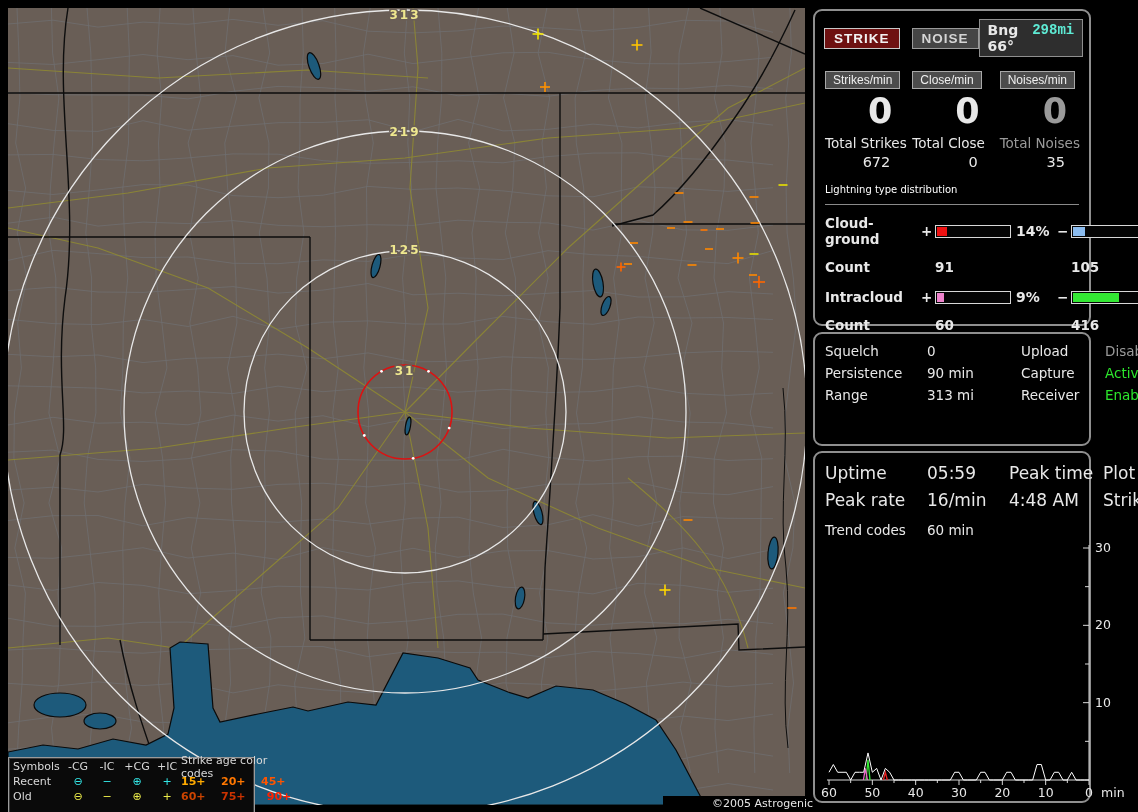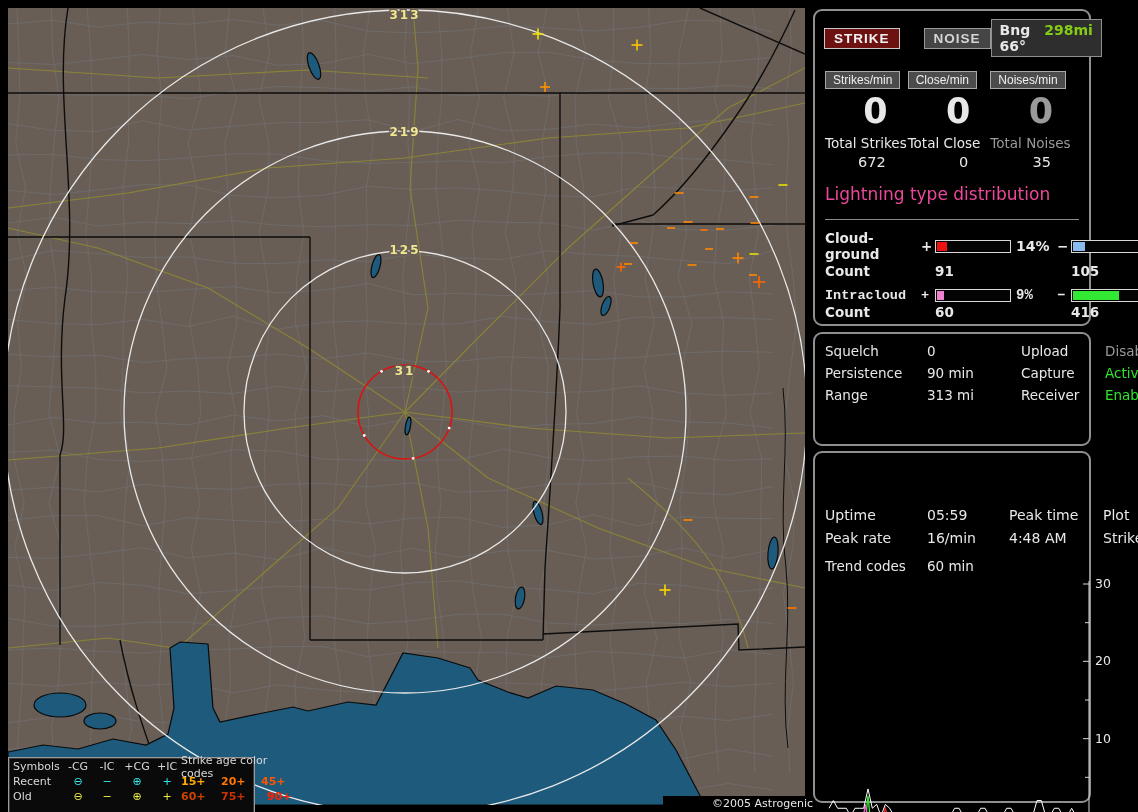--- a/index.html
+++ b/index.html
@@ -25,52 +25,52 @@
   
   .panel{position:absolute;left:813px;width:278px;background:#000;border:2px solid #8f8f8f;
          border-radius:9px;box-sizing:border-box;}
   #panel-counters{top:9px;height:317px;}
   #panel-status{top:332px;height:114px;}
   #panel-session{top:451px;height:352px;}
 
   .toprow{display:flex;align-items:center;padding:8px 9px 0 9px;}
   .btn{font-weight:bold;font-size:13.5px;padding:2px 9px;cursor:default;}
   .btn-strike{background:#6e1111;color:#f2f2f2;border:1px solid #c8c8c8;letter-spacing:1px;}
-  .btn-noise{background:#454545;color:#d5d5d5;border:1px solid #9a9a9a;margin-left:24px;letter-spacing:1px;}
+  .btn-noise{background:#454545;color:#d5d5d5;border:1px solid #9a9a9a;margin-left:12px;letter-spacing:1px;}
   .bng-box{margin-left:auto;background:#2e2e2e;border:1px solid #8f8f8f;display:flex;gap:14px;
            padding:2px 8px;font-weight:bold;font-size:14px;}
-  .bng-dist{color:#84cc16;}
-
-  .rate-grid{display:grid;grid-template-columns:1fr 1fr 1fr;padding:14px 16px 0 10px;}
+  .bng-dist{color:#5eead4;font-family:Liberation Mono, monospace;}
+
+  .rate-grid{display:grid;grid-template-columns:1fr 1fr 1fr;padding:14px 2px 0 10px;}
   .rate-col{display:flex;flex-direction:column;}
   .rate-btn{align-self:flex-start;background:#4c4c4c;color:#efefef;border:1px solid #a8a8a8;
             font-size:12px;padding:1px 7px;}
   .rate-val{font-size:35px;font-weight:bold;text-align:right;padding-right:20px;line-height:1.15;margin-top:2px;}
   .tot-label{font-size:13.5px;margin-top:4px;}
   .tot-val{font-size:14.5px;text-align:right;padding-right:22px;margin-top:3px;}
   .dim{color:#9a9a9a;}
 
   .dist{padding:14px 10px 0 10px;}
-  .dist-title{font-size:17px;color:#ec4899;border-bottom:1px solid #8a8a8a;padding-bottom:15px;}
+  .dist-title{font-size:10px;color:#ffffff;border-bottom:1px solid #8a8a8a;padding-bottom:9px;}
   .dist-row{display:grid;grid-template-columns:96px 14px 76px 46px 14px 76px 1fr;
             align-items:center;margin-top:10px;font-size:13.5px;}
   .dist-name{font-weight:bold;}
   .sign{font-weight:bold;text-align:left;}
   .bar{height:13px;border:1px solid #d8d8d8;background:#040404;position:relative;box-sizing:border-box;}
   .bar-fill{position:absolute;left:1px;top:1px;bottom:1px;}
   .pct{font-weight:bold;font-size:14px;padding-left:5px;}
   .count-row{display:grid;grid-template-columns:96px 14px 76px 46px 14px 76px 1fr;
-             margin-top:1px;font-size:13.5px;font-weight:bold;}
+             margin-top:12px;font-size:13.5px;font-weight:bold;}
 
   .dt{color:#2ce62c;font-weight:bold;font-size:19px;padding:6px 10px 5px 10px;border-bottom:1px solid #7a7a7a;}
   .kv-grid{display:grid;grid-template-columns:102px 94px 84px 1fr;font-size:13.5px;
            row-gap:6px;padding:9px 10px 0 10px;}
 
-  .sess-grid{display:grid;grid-template-columns:102px 82px 94px 1fr;font-size:14px;
-             row-gap:7px;padding:10px 10px 0 10px;margin-top:44px;}
+  .sess-grid{display:grid;grid-template-columns:102px 82px 94px 1fr;font-size:17px;
+             row-gap:7px;padding:10px 10px 0 10px;}
   .trend-row{display:grid;grid-template-columns:102px 1fr;font-size:13.5px;padding:12px 10px 0 10px;}
   #trendchart{margin:4px 0 0 2px;}
 </style>
 </head>
 <body>
 
 <div class="map-wrap">
   <svg id="mapsvg" width="797" height="797" viewBox="0 0 797 797">
     <rect width="797" height="797" fill="#695e56"></rect>
     <g id="counties" stroke="#76828e" stroke-width="0.8" opacity="0.45" fill="none">
@@ -296,21 +296,21 @@
     <div class="count-row">
       <span>Count</span>
       <span></span>
       <span>91</span>
       <span></span>
         <span></span>
       <span>105</span>
       <span></span>
     </div>
 
-    <div class="dist-row" style="margin-top:8px;font-family:Liberation Mono, monospace;">
+    <div class="dist-row" style="margin-top:14px;">
       <span class="dist-name">Intracloud</span>
       <span class="sign">+</span>
       <span class="bar">
           <span class="bar-fill" style="width: 9%; background: rgb(238, 130, 204);"></span>
         </span>
       <span class="pct">9%</span>
       <span class="sign">−</span>
       <span class="bar">
           <span class="bar-fill" style="width: 62%; background: rgb(51, 232, 51);"></span>
         </span>

